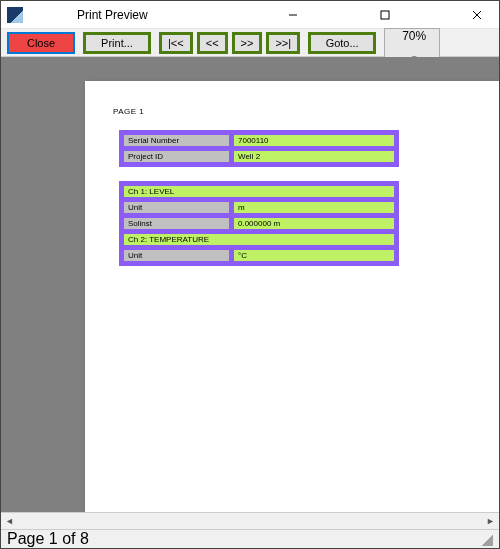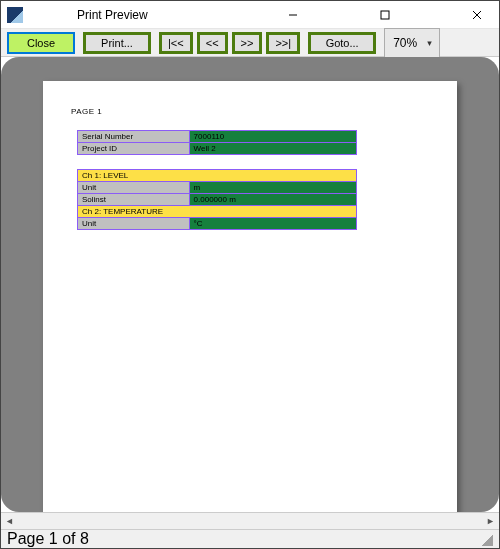--- a/index.html
+++ b/index.html
@@ -55,52 +55,52 @@
     border: 3px solid #4d7c0f;
     font-size: 11px;
     padding: 0 10px;
     cursor: pointer;
     display: inline-flex;
     align-items: center;
     justify-content: center;
     font-family: inherit;
   }
   .btn.wide { min-width: 68px; }
-  .btn.active { border: 2px solid #0078d7; background:#bef264; padding:0 9px; }
+  .btn.active { border: 2px solid #0078d7; background:#ef4444; padding:0 9px; }
   .navgroup { display:flex; gap:4px; }
   .navgroup .btn { min-width: 28px; padding:0 6px; }
   .zoom {
     height: 30px;
     border: 1px solid #adadad;
     background: #e8e8e8;
     display: inline-flex; align-items:center;
     padding: 0 4px 0 8px;
     gap: 10px;
     min-width: 56px;
     cursor: pointer;
+    flex-direction: column;
   }
   .zoom .chev { font-size:9px; color:#333; }
 
   
   .previewwrap {
     flex: 1 1 auto;
     display: flex;
     flex-direction: column;
     overflow: hidden;
   }
   .preview {
     flex: 1 1 auto;
     background: #808080;
     overflow: hidden;
     position: relative;
     display:flex;
     align-items:flex-start;
-    justify-content:center;
+    justify-content:flex-end;
     padding: 24px 0 0 0;
-    border-radius: 18px;
   }
   .page {
     width: 414px;
     height: 560px;
     background: #fff;
     box-shadow: 3px 3px 6px rgba(0,0,0,0.35);
     padding: 26px 28px;
     position: relative;
   }
   .page-label {
@@ -113,27 +113,27 @@
 
   .tbl {
     width: 280px;
     border-collapse: collapse;
     font-size: 8px;
     font-family: Arial, sans-serif;
     margin-bottom: 14px;
     margin-left: 6px;
   }
   .tbl td {
-    border: 1px solid #8b5cf6;
+    border: 5px solid #8b5cf6;
     padding: 1px 4px;
     height: 11px;
   }
   .tbl td.k { background:#c0c0c0; width:40%; }
-  .tbl td.v { background:#15803d; }
-  .tbl td.header { background:#fde047; }
+  .tbl td.v { background:#bef264; }
+  .tbl td.header { background:#bef264; }
   .tbl td.header[colspan] { }
 
   
   .hscroll {
     height: 17px;
     background:#f0f0f0;
     border-top:1px solid #ccc;
     display:flex;
     align-items:center;
     position:relative;

